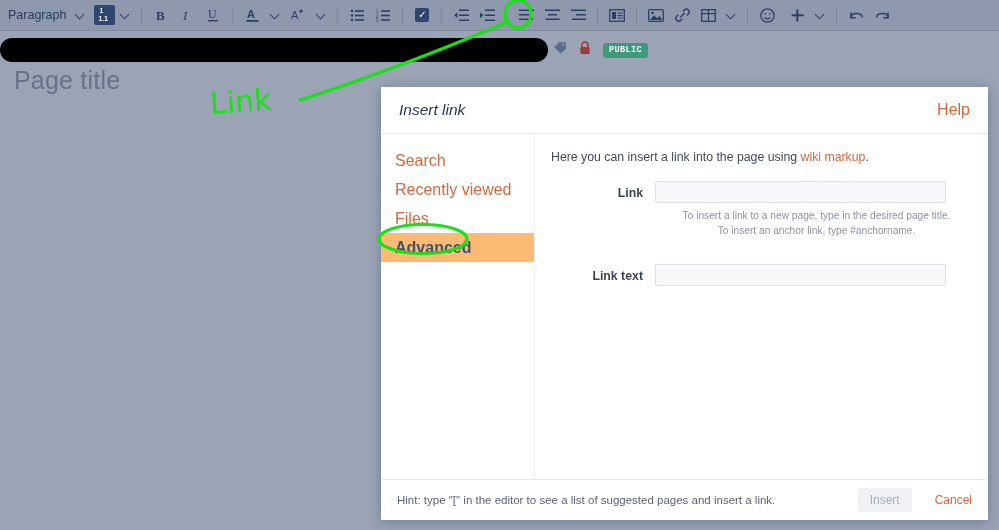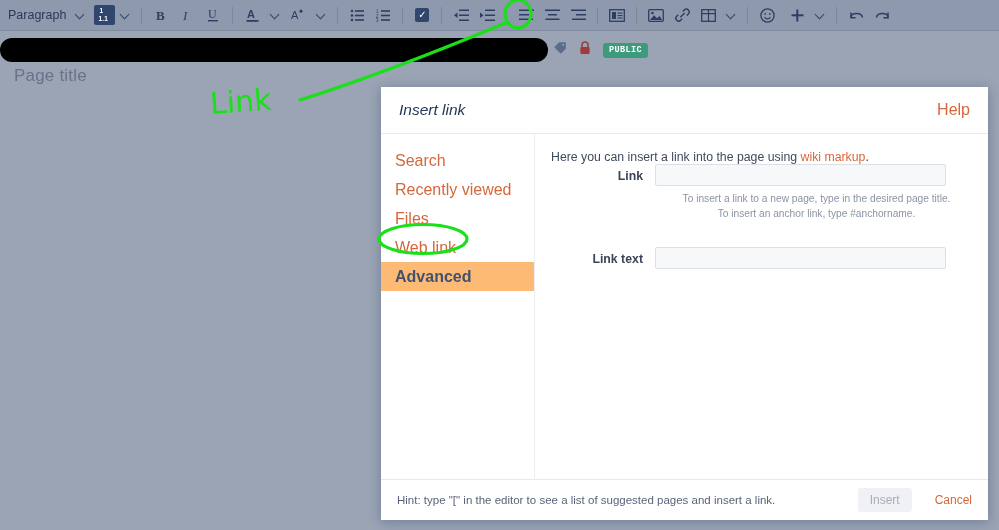--- a/index.html
+++ b/index.html
@@ -67,21 +67,21 @@
   .tag-icon { color: #5b6c8c; }
   .lock-icon { color: #9c3c3c; }
   .public-badge {
     background: #3d9b7c; color: #ffffff; font-size: 8.5px; font-weight: bold;
     letter-spacing: .4px; padding: 2px 6px 3px; border-radius: 3px;
     font-family: Liberation Mono, monospace;
   }
 
   .page-title-ph {
     position: absolute; left: 14px; top: 66px;
-    font-size: 17px; color: #68738a; letter-spacing: .2px;
+    font-size: 25px; color: #68738a; letter-spacing: .2px;
   }
 
   
   .annot { position: absolute; left: 0; top: 0; width: 999px; height: 530px;
            pointer-events: none; }
   .handwrite {
     position: absolute; left: 210px; top: 84px;
     color: #19e019; font-size: 30px;
     font-family: "DejaVu Sans", sans-serif;
     transform: rotate(-4deg);
@@ -111,21 +111,21 @@
     padding-top: 12px;
   }
   .nav-item {
     padding: 6px 14px; font-size: 16px; color: #d6673c; cursor: pointer;
     line-height: 17px;
   }
   .nav-item.selected {
     background: #fdba74; color: #42526e; font-weight: bold;
   }
   .modal-content { flex: 1 1 auto; padding: 16px 22px 0 16px; }
-  .intro { font-size: 12.3px; color: #404a5f; }
+  .intro { font-size: 12.3px; color: #404a5f; margin-bottom: 17px; }
   .intro a { color: #d6673c; text-decoration: none; cursor: pointer; }
   .field-row { display: flex; align-items: flex-start; margin-bottom: 2px; }
   .field-label {
     width: 104px; flex: 0 0 104px; text-align: right;
     font-size: 12.3px; color: #3b4559; font-weight: bold;
     padding-right: 12px; padding-top: 5px;
   }
   .field-input {
     flex: 1 1 auto; height: 22px; background: #f7f8fa;
     border: 1px solid #dcdfe5; border-radius: 2px; outline: none;
@@ -388,21 +388,20 @@
     <div class="modal-header">
       <div class="modal-title">Insert link</div>
       <div class="help-link">Help</div>
     </div>
 
     <div class="modal-body">
       <div class="modal-nav">
         <div class="nav-item">Search</div>
         <div class="nav-item">Recently viewed</div>
         <div class="nav-item">Files</div>
-        <div class="nav-item">Web link</div>
         <div class="nav-item selected">Advanced</div>
       </div>
 
       <div class="modal-content">
         <div class="intro">
           <span>Here you can insert a link into the page using </span><a>wiki markup</a><span>.</span>
         </div>
 
         <div class="field-row">
           <div class="field-label">Link</div>

